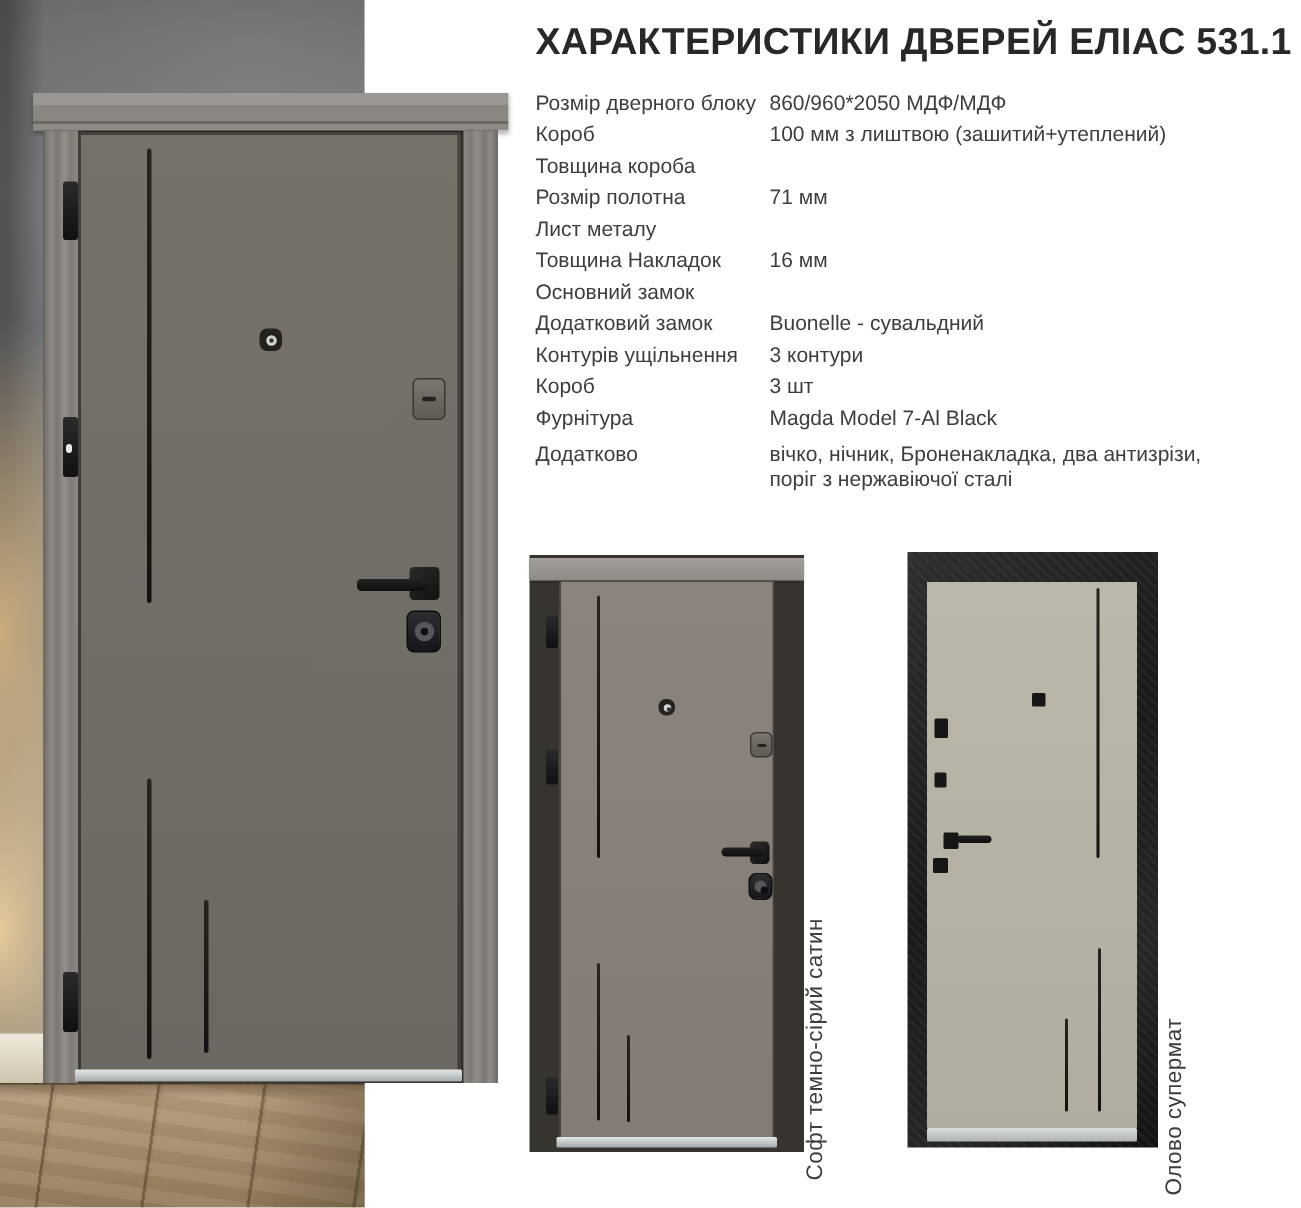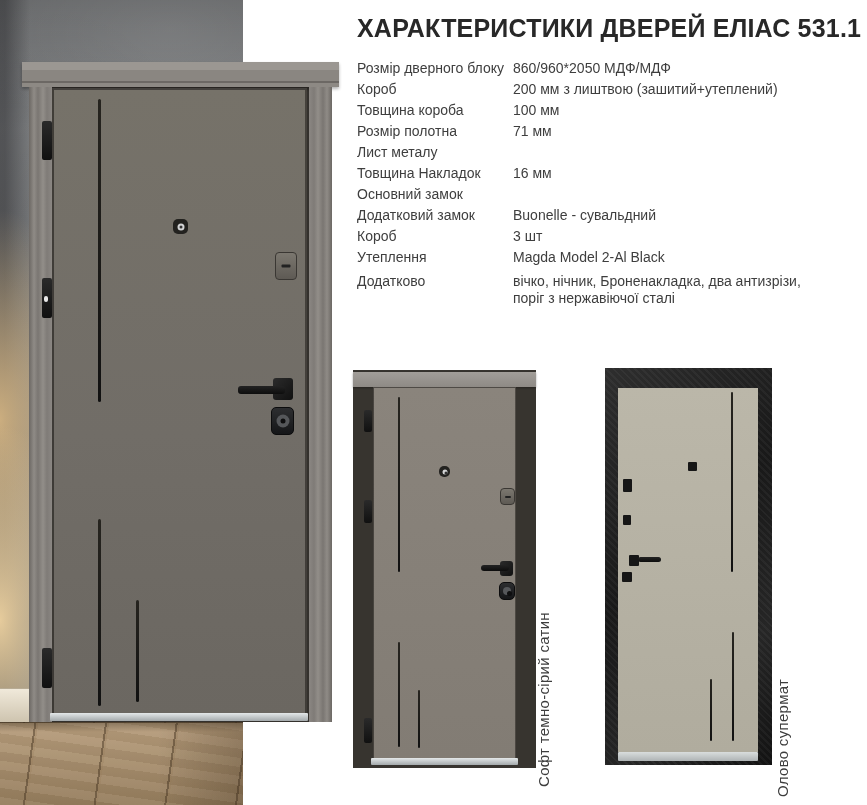--- a/index.html
+++ b/index.html
@@ -194,51 +194,54 @@
 
   <div class="specs">
     <h1>ХАРАКТЕРИСТИКИ ДВЕРЕЙ ЕЛІАС 531.1</h1>
     <div>
         <div class="spec-row">
           <span class="spec-label">Розмір дверного блоку</span>
           <span class="spec-value">860/960*2050 МДФ/МДФ</span>
         </div>
         <div class="spec-row">
           <span class="spec-label">Короб</span>
-          <span class="spec-value">200 мм з лиштвою (зашитий+утеплений)</span>
+          <span class="spec-value">100 мм з лиштвою (зашитий+утеплений)</span>
         </div>
         <div class="spec-row">
           <span class="spec-label">Товщина короба</span>
-          <span class="spec-value">100 мм</span>
         </div>
         <div class="spec-row">
           <span class="spec-label">Розмір полотна</span>
           <span class="spec-value">71 мм</span>
         </div>
         <div class="spec-row">
           <span class="spec-label">Лист металу</span>
         </div>
         <div class="spec-row">
           <span class="spec-label">Товщина Накладок</span>
           <span class="spec-value">16 мм</span>
         </div>
         <div class="spec-row">
           <span class="spec-label">Основний замок</span>
         </div>
         <div class="spec-row">
           <span class="spec-label">Додатковий замок</span>
           <span class="spec-value">Buonelle - сувальдний</span>
         </div>
         <div class="spec-row">
+          <span class="spec-label">Контурів ущільнення</span>
+          <span class="spec-value">3 контури</span>
+        </div>
+        <div class="spec-row">
           <span class="spec-label">Короб</span>
           <span class="spec-value">3 шт</span>
         </div>
         <div class="spec-row">
-          <span class="spec-label">Утеплення</span>
-          <span class="spec-value">Magda Model 2-Al Black</span>
+          <span class="spec-label">Фурнітура</span>
+          <span class="spec-value">Magda Model 7-Al Black</span>
         </div>
         <div class="spec-row">
           <span class="spec-label">Додатково</span>
           <span class="spec-value">вічко, нічник, Броненакладка, два антизрізи, поріг з нержавіючої сталі</span>
         </div>
       </div>
   </div>
 
 </div>
 

